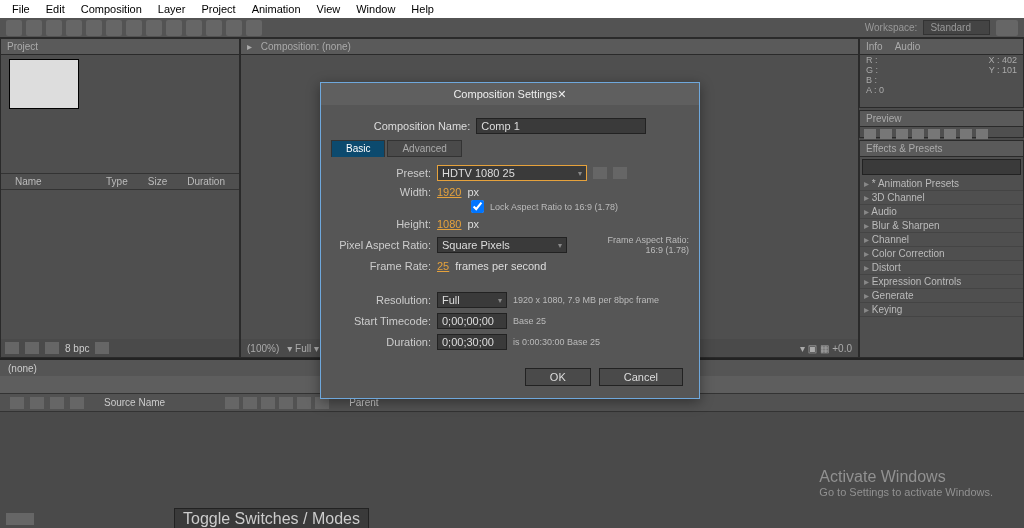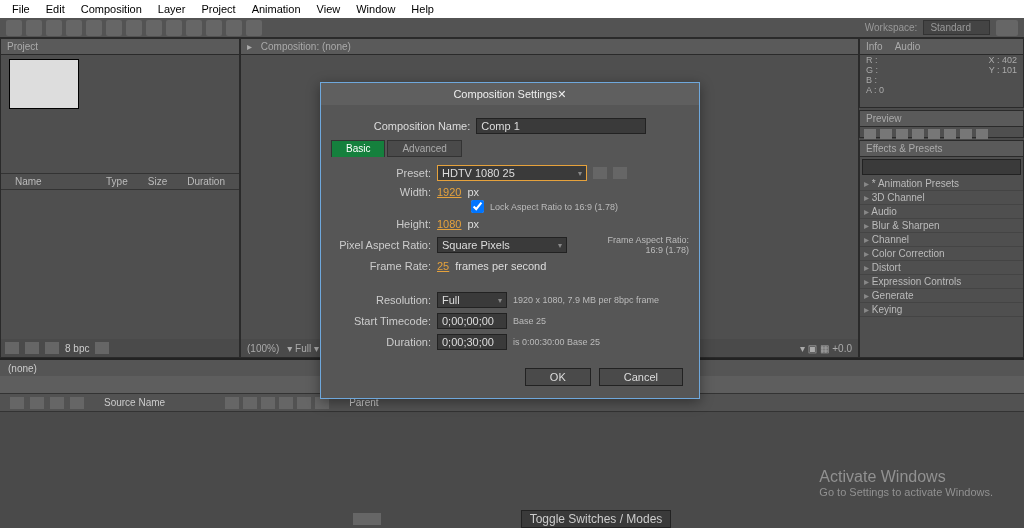--- a/index.html
+++ b/index.html
@@ -30,34 +30,34 @@
 .preview-ctrl i { width:12px; height:10px; background:#777; display:inline-block; }
 .effects-panel { flex:1; }
 .effects-list { font-size:10px; color:#bbb; }
 .effects-list div { padding:1px 4px; border-bottom:1px solid #444; }
 .effects-list div::before { content:"▸ "; color:#888; }
 .timeline { height:170px; background:#4a4a4a; display:flex; flex-direction:column; border-top:2px solid #222; }
 .timeline .tl-tab { background:#555; height:16px; display:flex; align-items:center; font-size:10px; padding:0 8px; }
 .timeline .tl-ruler { height:18px; background:#5e5e5e; border-bottom:1px solid #333; }
 .timeline .tl-cols { display:flex; font-size:10px; background:#525252; height:18px; align-items:center; border-bottom:1px solid #333; }
 .timeline .tl-cols span { padding:0 10px; }
-.timeline .tl-footer { margin-top:auto; height:18px; display:flex; align-items:center; padding:0 6px; font-size:12px;justify-content:center; }
+.timeline .tl-footer { margin-top:auto; height:18px; display:flex; align-items:center; padding:0 6px; font-size:16px; }
 .tl-btn { background:#3a3a3a; padding:1px 8px; border:1px solid #222; }
 
 .dialog { position:absolute; left:320px; top:82px; width:380px; background:#565656; border:1px solid #6fa8dc; color:#ddd; box-shadow:0 3px 12px rgba(0,0,0,.4); }
 .dialog-title { background:#5f5f5f; height:22px; display:flex; align-items:center; padding:0 6px; font-size:11px; color:#eee; justify-content:center; }
 .dialog-title .close { cursor:pointer; }
 .dialog-body { padding:8px 10px 12px; font-size:11px; }
 .row-line { display:flex; align-items:center; margin:5px 0; gap:6px; }
 .lbl { width:100px; text-align:right; color:#ccc; }
 .inp { background:#3a3a3a; color:#ddd; border:1px solid #222; padding:1px 4px; font-size:11px; height:16px; }
 .orange-link { color:#e6a23c; text-decoration:underline; cursor:pointer; }
 .tabs { display:flex; gap:2px; margin:6px 0 8px; }
 .tabs .tab { background:#4a4a4a; color:#aaa; padding:2px 14px; font-size:10px; border:1px solid #333; }
-.tabs .tab.active { color:#fff; background:#15803d; border-bottom:none; }
+.tabs .tab.active { color:#fff; background:#0c4a6e; border-bottom:none; }
 .sel { background:#3a3a3a; border:1px solid #222; padding:1px 4px; font-size:11px; height:16px; display:flex; align-items:center; justify-content:space-between; color:#ddd; }
 .sel::after { content:"▾"; font-size:8px; color:#888; margin-left:6px; }
 .small-note { font-size:9px; color:#bbb; }
 .dialog-btns { display:flex; justify-content:flex-end; gap:8px; margin-top:18px; padding-right:6px; }
 .dlg-btn { background:#4a4a4a; border:1px solid #222; padding:2px 24px; color:#ddd; cursor:pointer; font-size:11px; }
 .watermark { position:absolute; right:31px; bottom:30px; color:#919191; text-align:left; }
 .watermark .t1 { font-size:16px; }
 .watermark .t2 { font-size:11px; }
 </style>
 </head>

